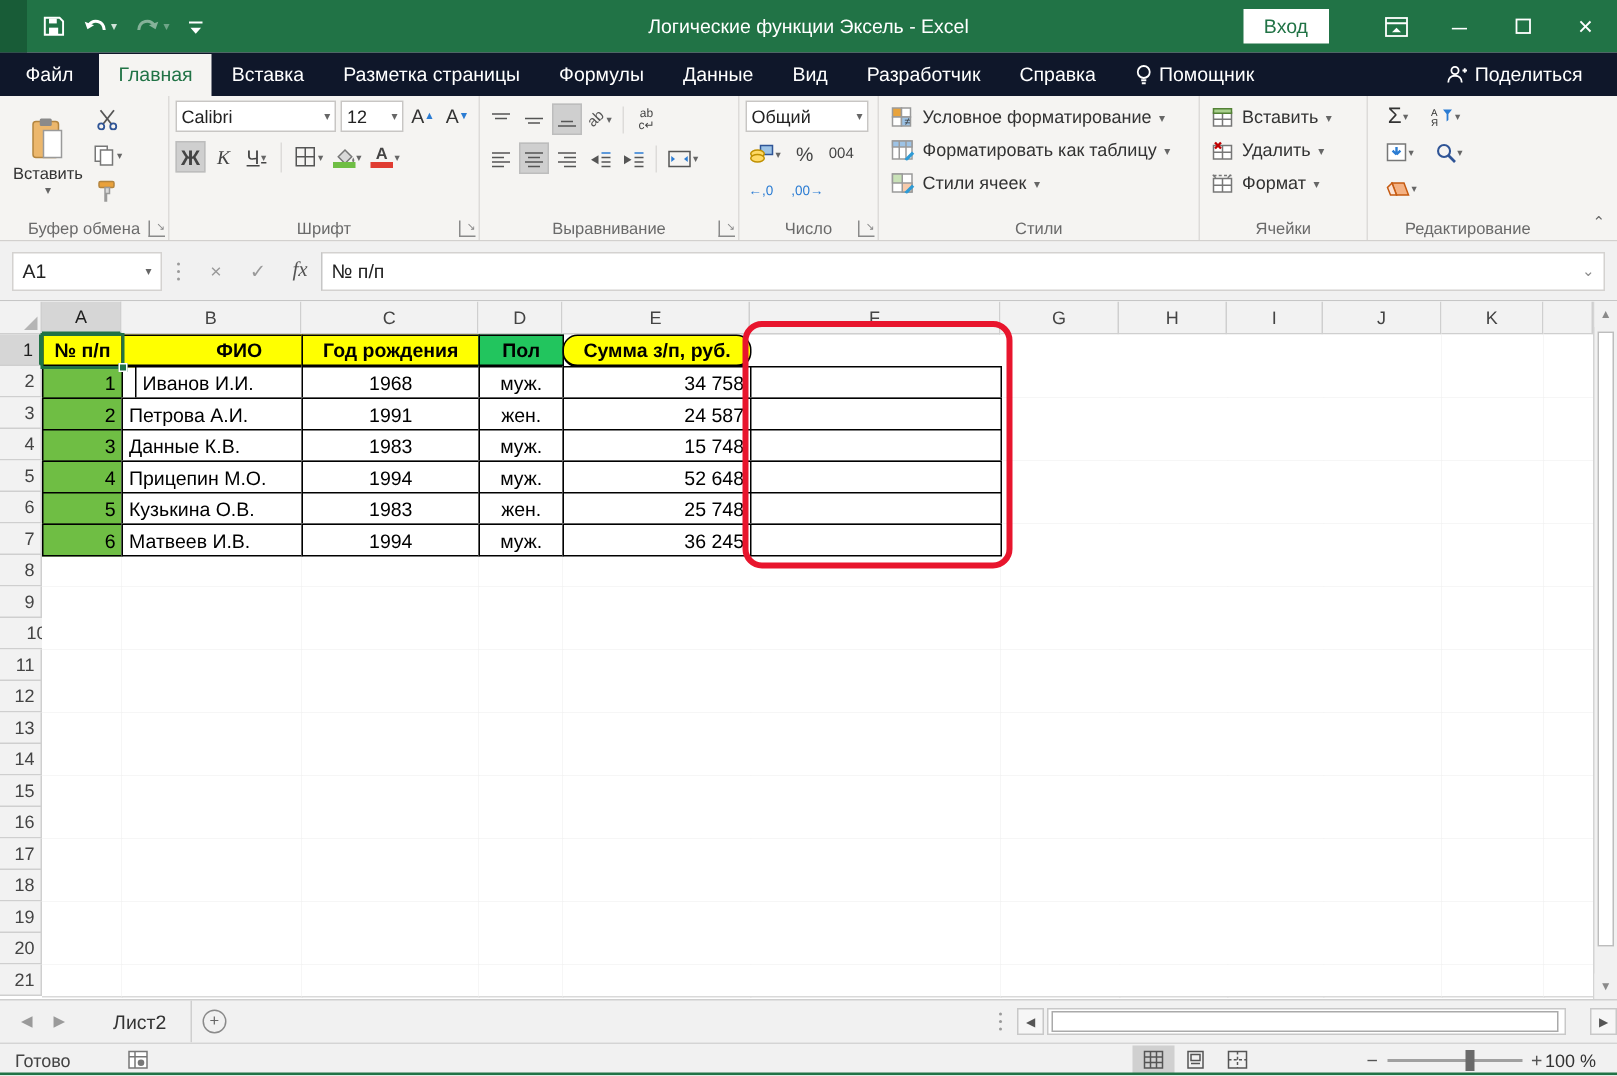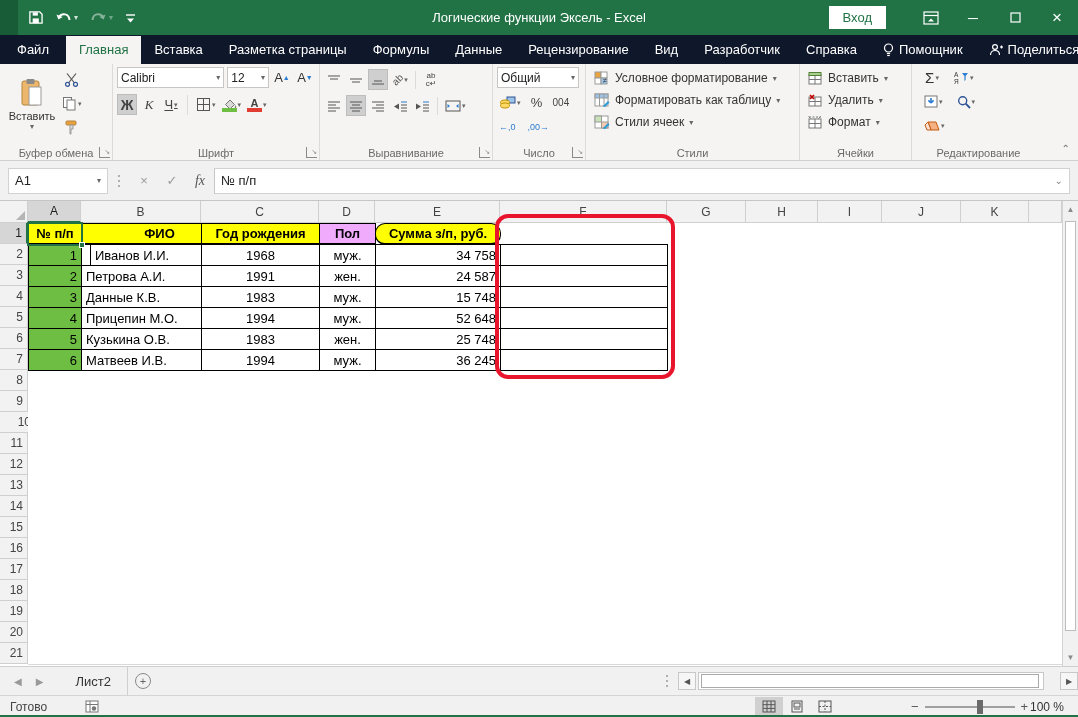--- a/index.html
+++ b/index.html
@@ -174,23 +174,20 @@
           <span>Вставка</span>
         </span>
         <span class="rtab">
           <span>Разметка страницы</span>
         </span>
         <span class="rtab">
           <span>Формулы</span>
         </span>
         <span class="rtab">
           <span>Данные</span>
-        </span>
-        <span class="rtab">
-          <span>Рецензирование</span>
         </span>
         <span class="rtab">
           <span>Вид</span>
         </span>
         <span class="rtab">
           <span>Разработчик</span>
         </span>
         <span class="rtab">
           <span>Справка</span>
         </span>
@@ -588,21 +585,21 @@
       <div class="hcell" style="left: 0px; top: 316px; width: 28px; height: 21px; justify-content: flex-end; padding-right: 4px;">15</div>
       <div class="hcell" style="left: 0px; top: 337px; width: 28px; height: 21px; justify-content: flex-end; padding-right: 4px;">16</div>
       <div class="hcell" style="left: 0px; top: 358px; width: 28px; height: 21px; justify-content: flex-end; padding-right: 4px;">17</div>
       <div class="hcell" style="left: 0px; top: 379px; width: 28px; height: 21px; justify-content: flex-end; padding-right: 4px;">18</div>
       <div class="hcell" style="left: 0px; top: 400px; width: 28px; height: 21px; justify-content: flex-end; padding-right: 4px;">19</div>
       <div class="hcell" style="left: 0px; top: 421px; width: 28px; height: 21px; justify-content: flex-end; padding-right: 4px;">20</div>
       <div class="hcell" style="left: 0px; top: 442px; width: 28px; height: 21px; justify-content: flex-end; padding-right: 4px;">21</div>
       <div class="cell tbl th" style="left: 28px; top: 22px; width: 54px; height: 22px; background: rgb(255, 255, 0);">№ п/п</div>
       <div class="cell tbl th" style="left: 81px; top: 22px; width: 121px; height: 22px; background: rgb(255, 255, 0); padding-left: 40px;">ФИО</div>
       <div class="cell tbl th" style="left: 201px; top: 22px; width: 119px; height: 22px; background: rgb(255, 255, 0);">Год рождения</div>
-      <div class="cell tbl th" style="left: 319px; top: 22px; width: 57px; height: 22px; background: #f0abfc;">Пол</div>
+      <div class="cell tbl th" style="left: 319px; top: 22px; width: 57px; height: 22px; background: #22c55e;">Пол</div>
       <div class="cell tbl th" style="left: 375px; top: 22px; width: 126px; height: 22px; background: rgb(255, 255, 0); border-radius: 10px;">Сумма з/п, руб.</div>
       <div class="cell" style="left: 667px; top: 22px; width: 80px; height: 22px;"></div>
       <div class="cell" style="left: 746px; top: 22px; width: 73px; height: 22px;"></div>
       <div class="cell" style="left: 818px; top: 22px; width: 65px; height: 22px;"></div>
       <div class="cell" style="left: 882px; top: 22px; width: 80px; height: 22px;"></div>
       <div class="cell" style="left: 961px; top: 22px; width: 69px; height: 22px;"></div>
       <div class="cell" style="left: 1029px; top: 22px; width: 34px; height: 22px;"></div>
       <div class="cell tbl" style="left: 28px; top: 43px; width: 54px; height: 22px; justify-content: flex-end; background: rgb(111, 190, 68);">1</div>
       <div class="cell tbl" style="left: 90px; top: 43px; width: 146px; height: 22px; justify-content: flex-start;">Иванов И.И.</div>
       <div class="cell tbl" style="left: 201px; top: 43px; width: 119px; height: 22px; justify-content: center;">1968</div>

